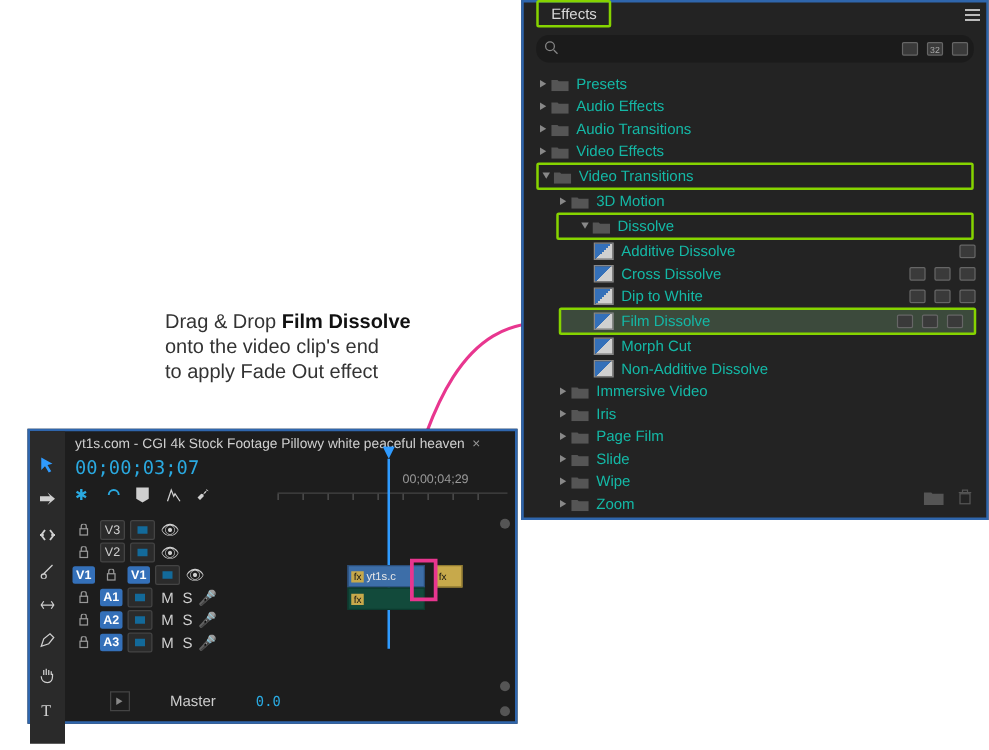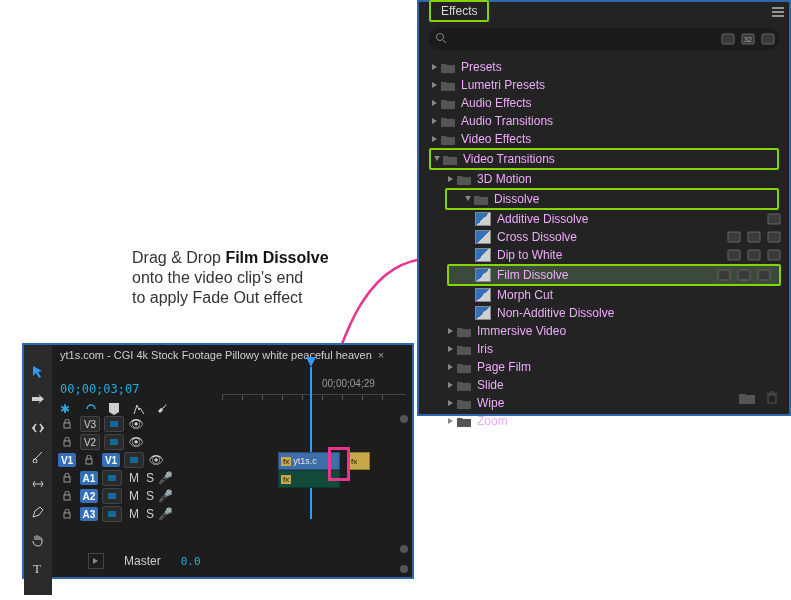--- a/index.html
+++ b/index.html
@@ -19,38 +19,38 @@
   .fx-search .mag{padding:0 6px;}
   .fx-search input{flex:1;background:transparent;border:none;outline:none;color:#bbb;font-size:12px;}
   .fx-search .badges{display:flex;gap:6px;padding-right:4px;}
   .badge{width:14px;height:12px;}
   .tree{padding:4px 0 0 0;}
   .row{display:flex;align-items:center;height:18px;position:relative;}
   .arrow{width:12px;display:inline-flex;justify-content:center;}
   .arrow svg{display:block;}
   .folder{margin-right:6px;}
   .folder svg{display:block;}
-  .lbl{color:#f0abfc;font-size:12px;}
+  .lbl{color:#14b8a6;font-size:12px;}
   .ind1{padding-left:10px;}
   .ind2{padding-left:26px;}
   .ind4{padding-left:56px;}
   .hl{border:2px solid #86d400;border-radius:2px;margin:0 10px;}
   .selected{background:#3c4a3c;}
   .fxicon{width:14px;height:12px;margin-right:6px;border:1px solid #888;background:linear-gradient(135deg,#3470b9 0 50%,#d0d0d0 50% 100%);}
   .row .badges-r{position:absolute;right:8px;display:flex;gap:6px;}
   .fx-footer{position:absolute;bottom:6px;right:10px;display:flex;gap:10px;}
   
   .tl{position:absolute;left:22px;top:343px;width:388px;height:232px;background:#1d1d1d;border:2px solid #2f66ad;}
   .toolcol{position:absolute;left:0;top:0;width:28px;height:100%;background:#2a2a2a;display:flex;flex-direction:column;align-items:center;gap:10px;padding-top:18px;}
   .toolcol .tool{width:18px;height:18px;display:flex;align-items:center;justify-content:center;color:#cfcfcf;}
   .toolcol .tool.active{color:#2f9bff;}
   .tl-body{position:absolute;left:28px;top:0;right:0;bottom:0;}
   .seq-tab{padding:4px 8px 2px 8px;color:#cfcfcf;font-size:11px;display:flex;align-items:flex-start;gap:6px;}
   .seq-tab .x{font-size:11px;color:#999;}
-  .tc{padding:2px 8px;color:#2aa9e0;font-family:monospace;font-size:12px;margin-top:17px;}
+  .tc{padding:2px 8px;color:#2aa9e0;font-family:monospace;font-size:15px;}
   .tl-icons{padding:4px 4px 6px 8px;display:flex;gap:10px;align-items:center;}
   .tl-icons .it{width:14px;height:14px;}
   .ruler{position:absolute;left:170px;right:6px;top:33px;height:24px;}
   .ruler .ticks{position:absolute;left:0;right:0;top:16px;height:8px;border-top:1px solid #444;}
   .ruler .tick{position:absolute;top:0;width:1px;height:5px;background:#555;}
   .ruler .lbl-s{position:absolute;top:0;font-size:10px;color:#9a9a9a;}
   .playhead{position:absolute;top:12px;width:10px;height:calc(100% - 20px);pointer-events:none;}
   .playhead .head{width:10px;height:10px;background:#2f9bff;clip-path:polygon(0 0,100% 0,50% 100%);}
   .playhead .line{position:absolute;left:4px;top:10px;width:2px;height:152px;background:#2f9bff;}
   .tracks{position:absolute;left:0;top:70px;right:0;bottom:24px;}
@@ -58,21 +58,21 @@
   .track-row .pad{width:6px;}
   .lockb,.tgtb,.srcb,.syncb{width:18px;height:14px;margin-right:4px;display:flex;align-items:center;justify-content:center;font-size:10px;color:#cfcfcf;border-radius:2px;}
   .srcb{background:#2b2b2b;border:1px solid #444;}
   .tgtb{background:#3470b9;color:#fff;font-weight:600;}
   .eye,.ms,.mic{width:16px;text-align:center;color:#cfcfcf;font-size:12px;}
   .clip-area{position:absolute;left:170px;right:6px;top:0;height:100%;}
   .clip{position:absolute;height:16px;background:#3d6ea8;border:1px solid #2a4d78;font-size:9px;color:#e8e8e8;padding-left:2px;overflow:hidden;display:flex;align-items:center;}
   .clip .fx{background:#c7a94b;color:#111;font-size:8px;padding:0 2px;margin-right:2px;}
   .clip2{background:#124a3b;border-color:#0c3a2e;}
   .pink-box{position:absolute;border:3px solid #e8368f;width:16px;height:28px;}
-  .master{position:absolute;left:36px;bottom:8px;display:flex;align-items:center;gap:20px;}
+  .master{position:absolute;left:36px;bottom:8px;display:flex;align-items:center;gap:32px;}
   .master .mb{width:14px;height:14px;border:1px solid #444;display:flex;align-items:center;justify-content:center;}
   .master .val{color:#2aa9e0;font-family:monospace;font-size:11px;}
   .scroll-dot{position:absolute;right:4px;width:8px;height:8px;border-radius:50%;background:#555;}
   
   .conn{position:absolute;left:0;top:0;width:791px;height:600px;pointer-events:none;}
 </style>
 </head>
 <body>
 <div class="page">
 
@@ -134,33 +134,20 @@
           <span class="arrow">
             <svg width="8" height="8">
               <path d="M1 1l5 3-5 3z" fill="#888"></path>
             </svg>
           </span>
           <span class="folder">
             <svg width="14" height="11">
               <path d="M0 2h5l1 1h8v8H0z" fill="#555"></path>
             </svg>
           </span>
-          <span class="lbl">Lumetri Presets</span>
-        </div>
-    <div class="row ind1">
-          <span class="arrow">
-            <svg width="8" height="8">
-              <path d="M1 1l5 3-5 3z" fill="#888"></path>
-            </svg>
-          </span>
-          <span class="folder">
-            <svg width="14" height="11">
-              <path d="M0 2h5l1 1h8v8H0z" fill="#555"></path>
-            </svg>
-          </span>
           <span class="lbl">Audio Effects</span>
         </div>
     <div class="row ind1">
           <span class="arrow">
             <svg width="8" height="8">
               <path d="M1 1l5 3-5 3z" fill="#888"></path>
             </svg>
           </span>
           <span class="folder">
             <svg width="14" height="11">

